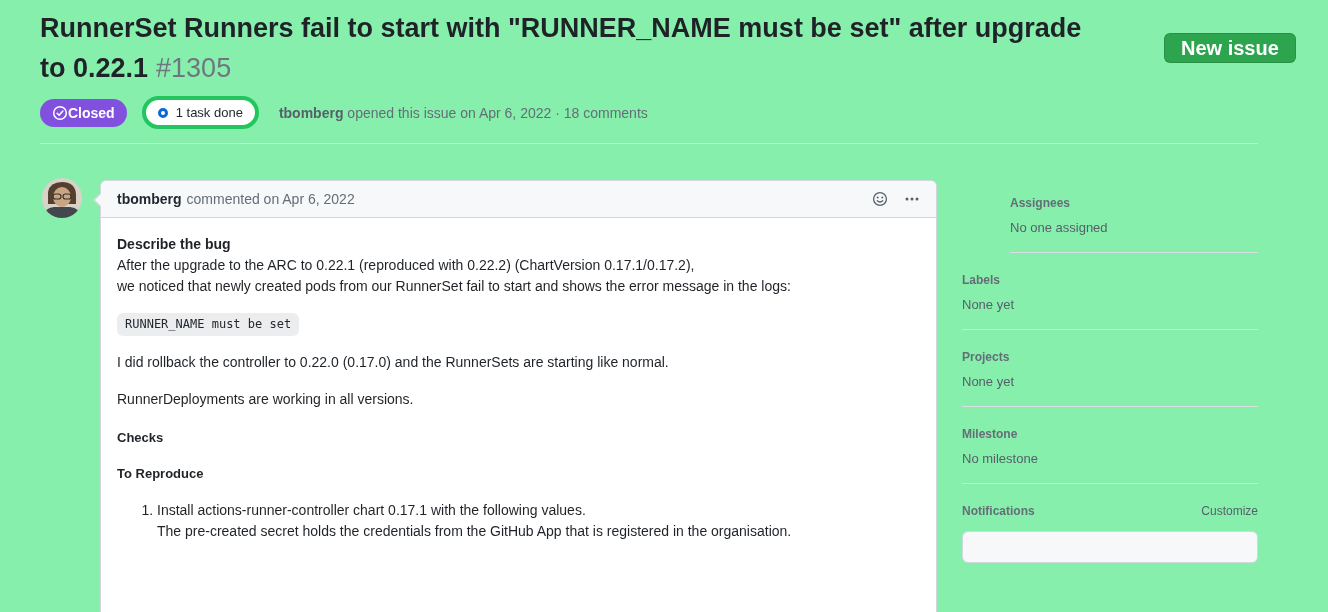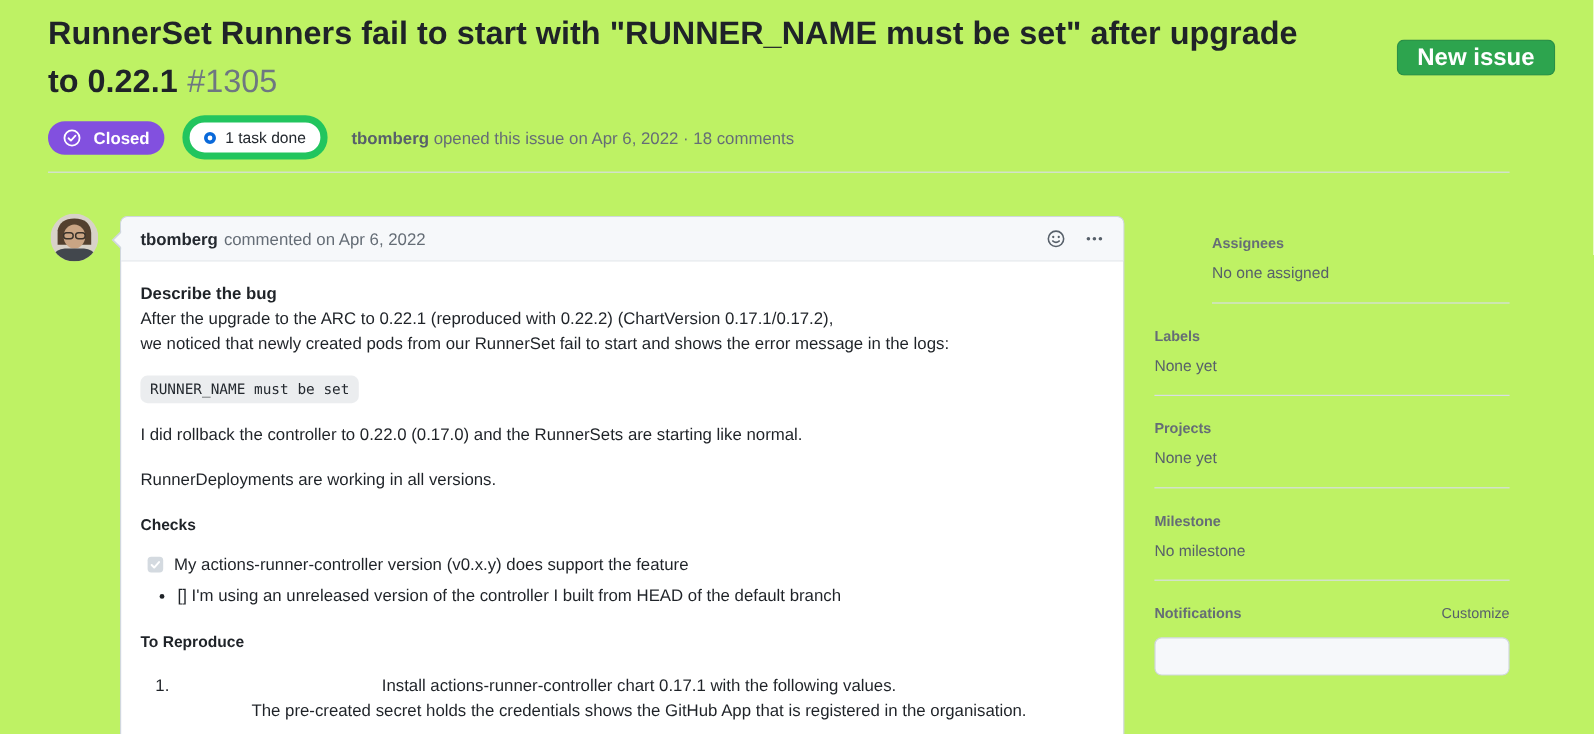--- a/index.html
+++ b/index.html
@@ -1,39 +1,39 @@
 <!DOCTYPE html>
 <html><head>
 <meta charset="utf-8">
 <style>
   * { box-sizing: border-box; margin: 0; padding: 0; }
   html,body { background:#fff; }
   .page {
     position: relative; width: 1328px; height: 612px; overflow: hidden;
-    background: #bef264; font-family: "Liberation Sans", sans-serif; color: #1f2328;
+    background: #86efac; font-family: "Liberation Sans", sans-serif; color: #1f2328;
   }
   
   .title-block { position: absolute; left: 40px; top: 8px; width: 1112px; }
   .issue-title { font-size: 27px; line-height: 40px; font-weight: 600; color: #1f2328; }
   .issue-number { color: #6e7781; font-weight: 400; margin-left: 8px; }
   .new-issue-btn {
     position: absolute; left: 1164px; top: 33px; height: 30px; padding: 0 16px;
     background: #2da44e; color: #fff; font-size: 20px; font-weight: 600;
     border: 1px solid rgba(27,31,36,0.15); border-radius: 6px;
     font-family: "Liberation Sans", sans-serif; cursor: pointer;
   }
   .badges-row { position: absolute; left: 40px; top: 96px; display: flex; align-items: center; }
   .status-badge {
-    display: inline-flex; align-items: center; gap: 10px;
+    display: inline-flex; align-items: center; gap: 0;
     background: #8250df; color: #fff; border-radius: 2em; padding: 6px 12px;
     font-size: 14px; font-weight: 600; line-height: 1;
   }
   .tasks-pill {
     display: inline-flex; align-items: center; gap: 8px; margin-left: 15px;
-    border: 6px solid #22c55e; border-radius: 2em; padding: 6px 12px;
+    border: 4px solid #22c55e; border-radius: 2em; padding: 6px 12px;
     font-size: 13px; color: #24292f; line-height: 1; background: #fff; cursor: pointer;
   }
   .progress-donut {
     width: 10px; height: 10px; border: 3px solid #0969da; border-radius: 50%;
     background: #fff; flex: none;
   }
   .issue-meta { margin-left: 20px; font-size: 14px; color: #656d76; }
   .issue-meta .author { font-weight: 700; color: #57606a; }
   .header-divider {
     position: absolute; left: 40px; top: 143px; width: 1218px;
@@ -75,21 +75,21 @@
   .section-heading { font-size: 13px; line-height: 24px; font-weight: 700; margin-bottom: 10px; }
   .section-heading.reproduce { margin-bottom: 14px; margin-top: 12px; }
   .check-list { list-style: none; margin: 0 0 16px 0; }
   .task-item { display: flex; align-items: center; gap: 9px; margin: 0 0 5px 6px; line-height: 21px; }
   .task-checkbox {
     width: 13px; height: 13px; border-radius: 3px; background: #d4dae0;
     display: inline-flex; align-items: center; justify-content: center; flex: none; cursor: pointer;
   }
   .bullet-list { list-style: disc outside; margin: 0; padding-left: 31px; }
   .bullet-list li { line-height: 21px; }
-  .steps-list { margin: 0; padding-left: 28px; text-align: center; }
+  .steps-list { margin: 12px; padding-left: 28px; }
   .steps-list li { line-height: 21px; }
   
   .sidebar { position: absolute; left: 962px; top: 186px; width: 296px; }
   .sb-section { padding: 20px 0 15px 0; border-bottom: 1px solid #d8dee4; }
   .sb-section:first-child { padding-top: 10px; margin-left: 48px; }
   .sb-section:last-child { border-bottom: none; }
   .sb-heading { font-size: 12px; font-weight: 700; color: #656d76; margin-bottom: 9px; }
   .sb-value { font-size: 13px; color: #57606a; line-height: 18px; }
   .sb-row { display: flex; align-items: center; justify-content: space-between; }
   .sb-link { font-size: 12px; color: #57606a; text-decoration: none; cursor: pointer; }
@@ -184,39 +184,26 @@
         <div>After the upgrade to the ARC to 0.22.1 (reproduced with 0.22.2) (ChartVersion 0.17.1/0.17.2),</div>
         <div>we noticed that newly created pods from our RunnerSet fail to start and shows the error message in the logs:</div>
       </div>
 
       <code class="code-chip">RUNNER_NAME must be set</code>
 
       <p class="para">I did rollback the controller to 0.22.0 (0.17.0) and the RunnerSets are starting like normal.</p>
       <p class="para">RunnerDeployments are working in all versions.</p>
 
       <h3 class="section-heading">Checks</h3>
-      <ul class="check-list">
-        <li class="task-item">
-          <span class="task-checkbox">
-            <svg width="11" height="11" viewBox="0 0 12 12">
-              <path d="M2.6 6.4l2.3 2.3 4.4-5" stroke="#ffffff" stroke-width="1.8" fill="none" stroke-linecap="round" stroke-linejoin="round"></path>
-            </svg>
-          </span>
-          <span>My actions-runner-controller version (v0.x.y) does support the feature</span>
-        </li>
-        <ul class="bullet-list">
-          <li>[] I'm using an unreleased version of the controller I built from HEAD of the default branch</li>
-        </ul>
-      </ul>
 
       <h3 class="section-heading reproduce">To Reproduce</h3>
       <ol class="steps-list">
         <li>
           <div>Install actions-runner-controller chart 0.17.1 with the following values.</div>
-          <div>The pre-created secret holds the credentials shows the GitHub App that is registered in the organisation.</div>
+          <div>The pre-created secret holds the credentials from the GitHub App that is registered in the organisation.</div>
         </li>
       </ol>
     </div>
   </div>
 
   <div class="sidebar">
     <div class="sb-section">
       <div class="sb-heading">Assignees</div>
       <div class="sb-value">No one assigned</div>
     </div>

